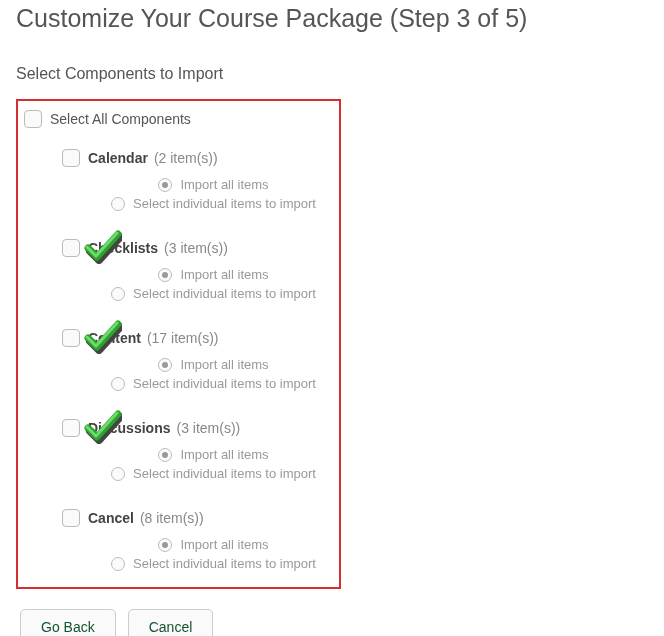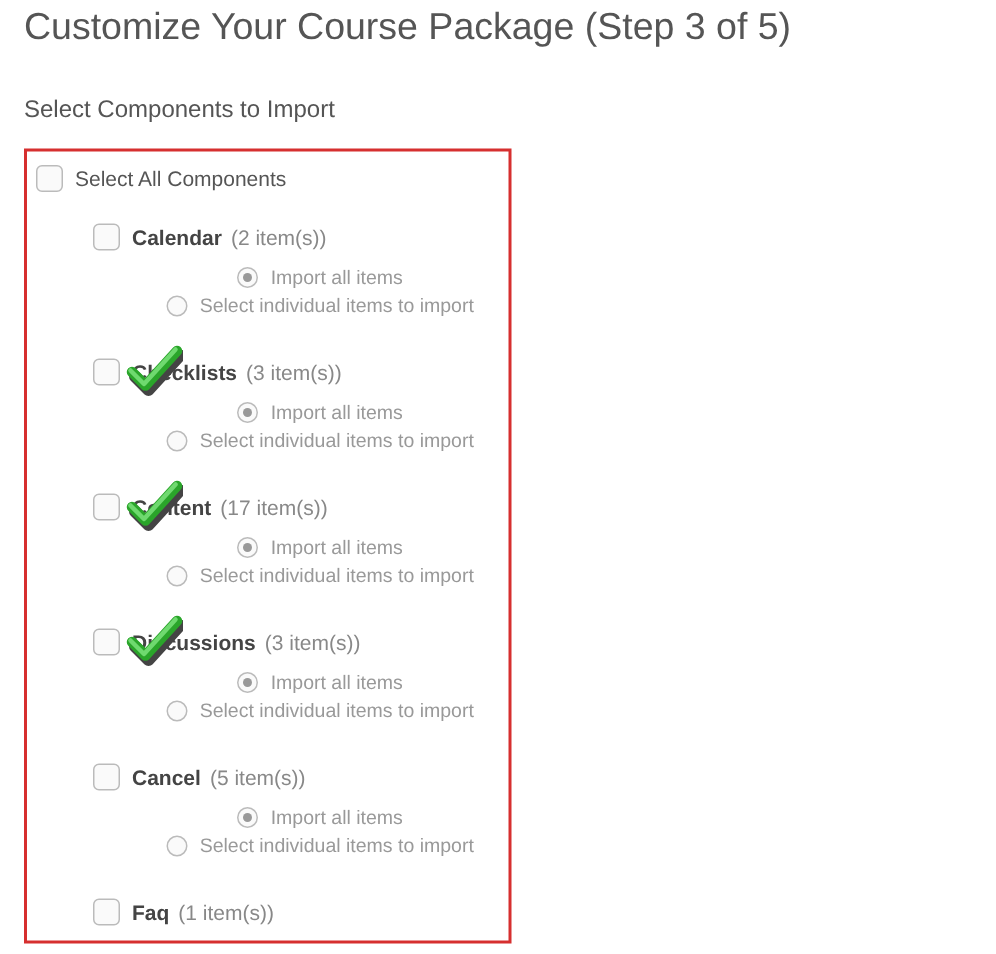--- a/index.html
+++ b/index.html
@@ -234,36 +234,31 @@
             <span class="radio-label">Import all items</span>
           </div>
           <div class="radio-row">
             <span class="radio"></span>
             <span class="radio-label">Select individual items to import</span>
           </div>
         </div>
         <div class="component-row">
           <span class="checkbox"></span>
           <span class="component-name">Cancel</span>
-          <span class="component-count">(5 item(s))</span>
-        </div>
-        <div class="radio-group">
-          <div class="radio-row">
-            <span class="radio selected"></span>
-            <span class="radio-label">Import all items</span>
-          </div>
-          <div class="radio-row">
-            <span class="radio"></span>
-            <span class="radio-label">Select individual items to import</span>
-          </div>
-        </div>
-        <div class="component-row">
-          <span class="checkbox"></span>
-          <span class="component-name">Faq</span>
-          <span class="component-count">(1 item(s))</span>
+          <span class="component-count">(8 item(s))</span>
+        </div>
+        <div class="radio-group">
+          <div class="radio-row">
+            <span class="radio selected"></span>
+            <span class="radio-label">Import all items</span>
+          </div>
+          <div class="radio-row">
+            <span class="radio"></span>
+            <span class="radio-label">Select individual items to import</span>
+          </div>
         </div>
       </div>
 
   </div>
 
   <div class="button-bar">
     <button class="btn">Go Back</button>
     <button class="btn">Cancel</button>
   </div>
 </div>

